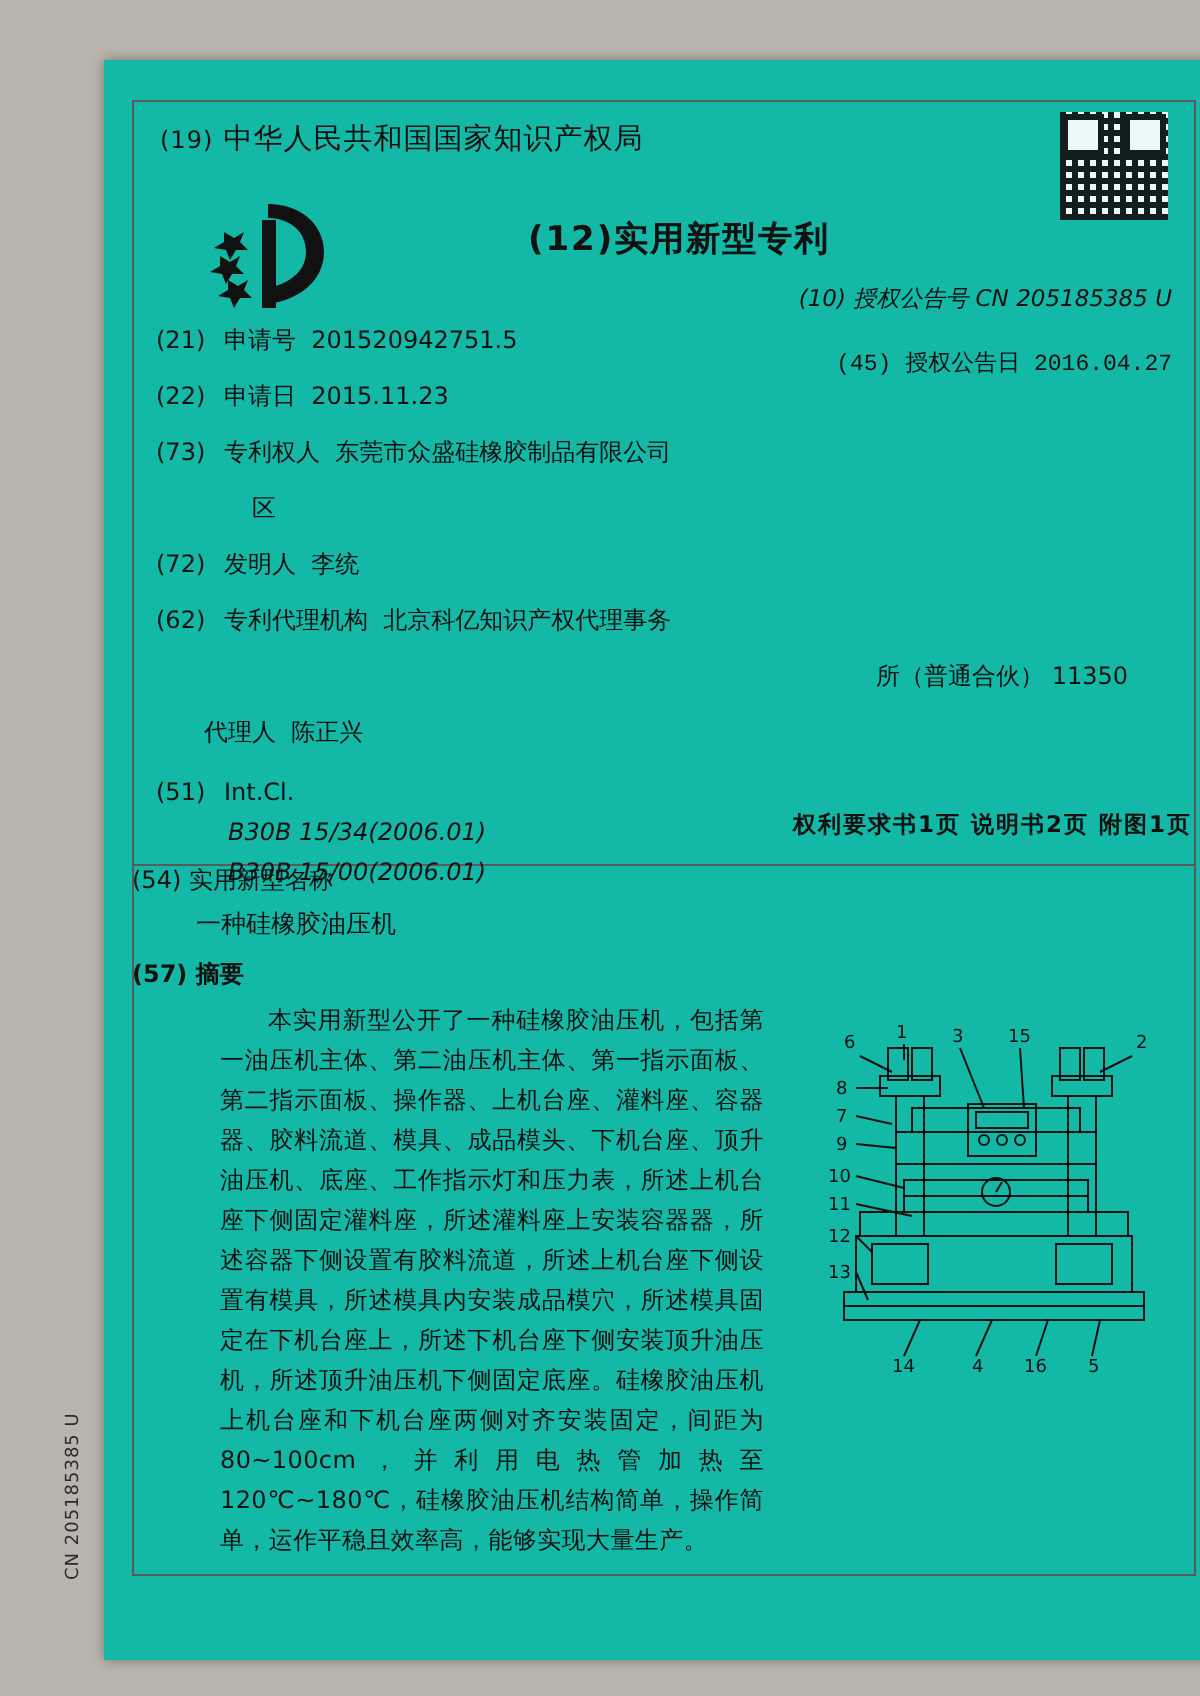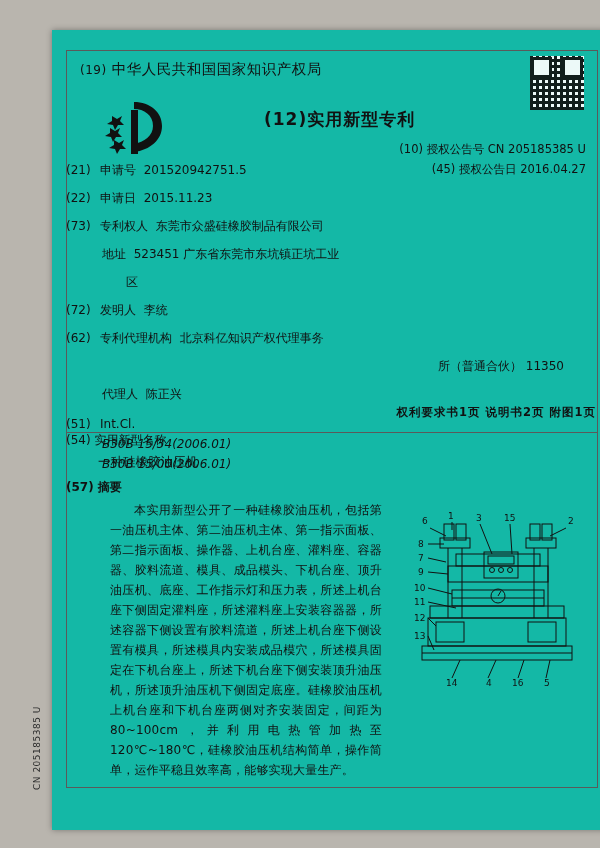--- a/index.html
+++ b/index.html
@@ -69,30 +69,30 @@
     position:absolute;left:38px;top:46px;width:72px;height:62px;
   }
   .logo svg{display:block;}
   .doctype{
     position:absolute;left:50%;top:58px;transform:translateX(-45%);
     font-size:17px;color:#111;font-weight:bold;
     letter-spacing:1px;
   }
   .pubno{
     position:absolute;right:12px;top:92px;
-    font-size:11.5px;color:#111;text-align:left;
+    font-size:11.5px;color:#111;text-align:left;font-style:italic;
   }
   .pubdate{
-    position:absolute;right:12px;top:112px;
-    font-size:11.5px;color:#111;text-align:left;
+    position:absolute;right:12px;top:124px;
+    font-size:11.5px;color:#111;text-align:left;font-family:Liberation Mono, monospace;
   }
 
   
   .biblio{position:absolute;left:14px;top:130px;right:14px;font-size:12px;color:#111;line-height:20px;}
-  .row{position:relative;margin-bottom:8px;}
+  .row{position:relative;margin-bottom:8px;padding-left:12px;}
   .row .code{display:inline-block;width:34px;}
   .indent{padding-left:36px;}
   .indent2{padding-left:60px;}
   .right-al{text-align:right;padding-right:34px;}
   .intcl{margin-top:10px;}
   .intcl .ipc{padding-left:36px;font-style:italic;font-size:12px;line-height:20px;}
 
   .counts{
     position:absolute;right:16px;top:375px;
     font-size:11.5px;color:#111;letter-spacing:1px;font-weight:bold;
@@ -172,23 +172,20 @@
       </div>
 
       <div class="row">
         <span class="code">(22)</span><span>申请日</span>&nbsp;&nbsp;<span>2015.11.23</span>
       </div>
 
       <div class="row">
         <span class="code">(73)</span><span>专利权人</span>&nbsp;&nbsp;<span>东莞市众盛硅橡胶制品有限公司</span>
       </div>
 
-      <div class="row indent">
-        <span>地址</span>&nbsp;&nbsp;<span>523451  广东省东莞市东坑镇正坑工业</span>
-      </div>
 
       <div class="row indent2">
         <span>区</span>
       </div>
 
       <div class="row">
         <span class="code">(72)</span><span>发明人</span>&nbsp;&nbsp;<span>李统</span>
       </div>
 
       <div class="row">

